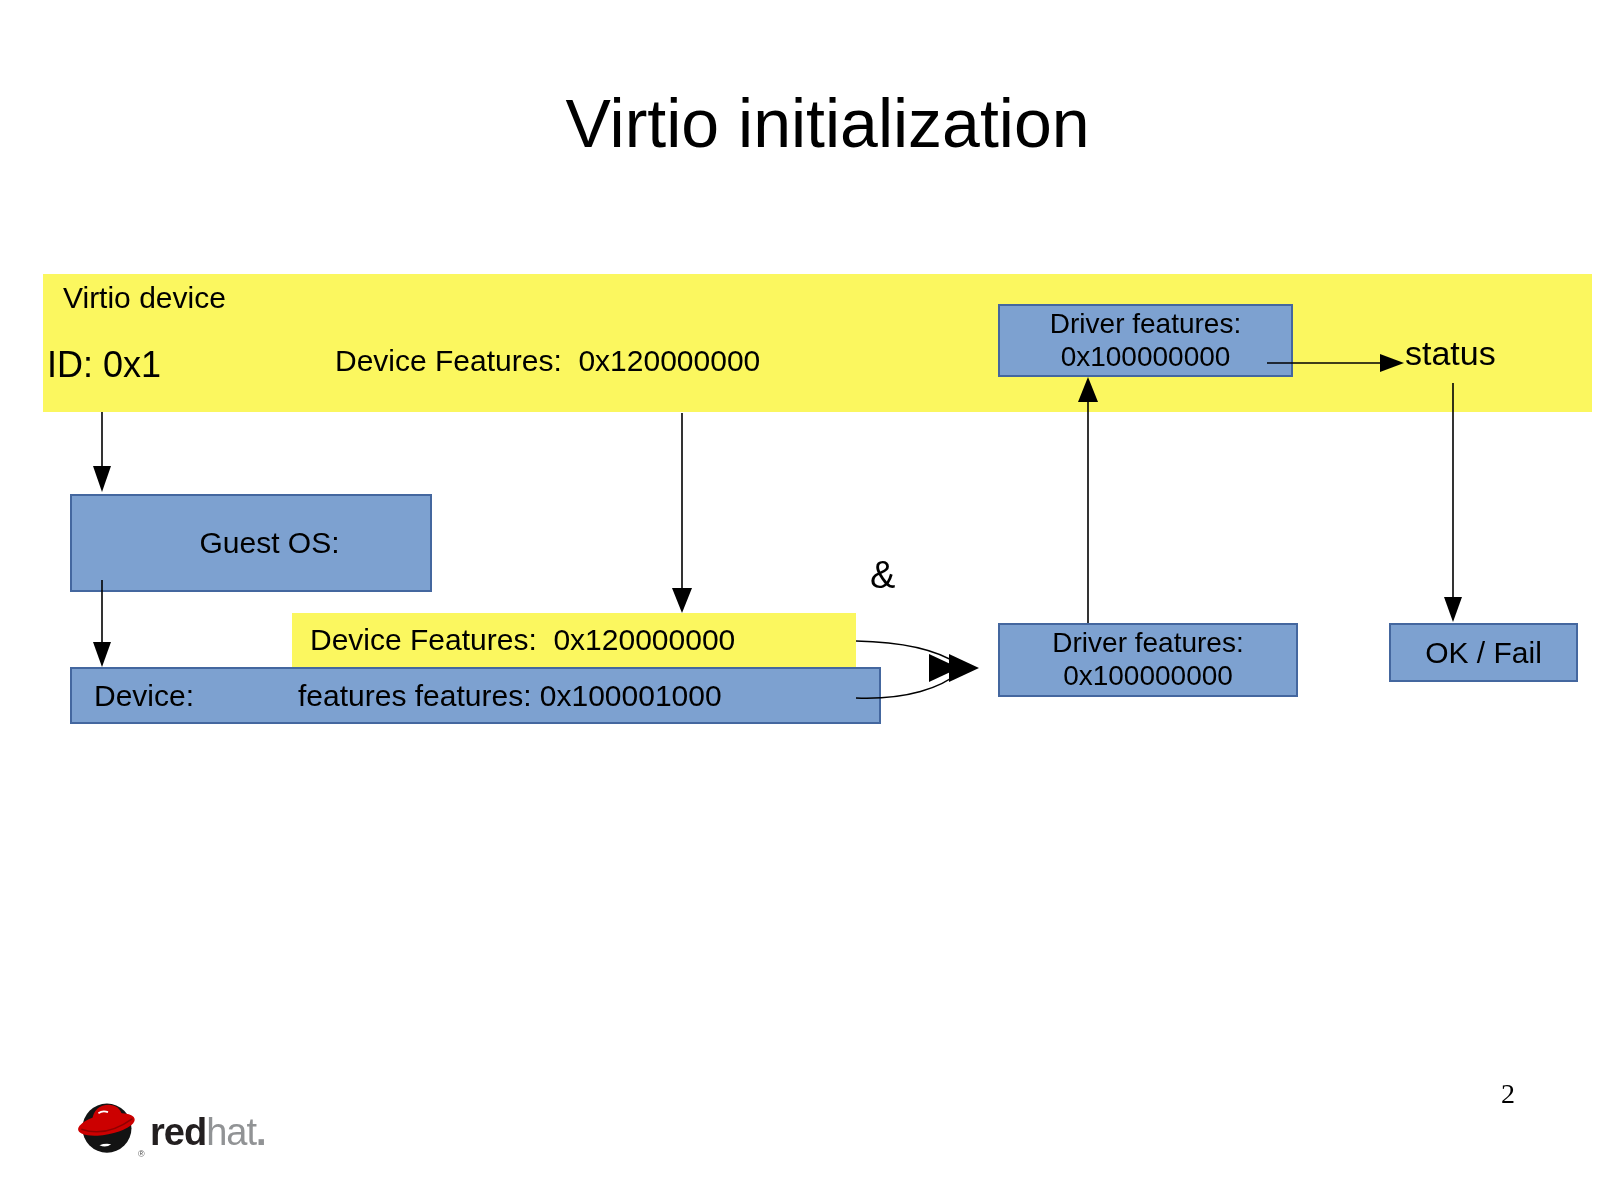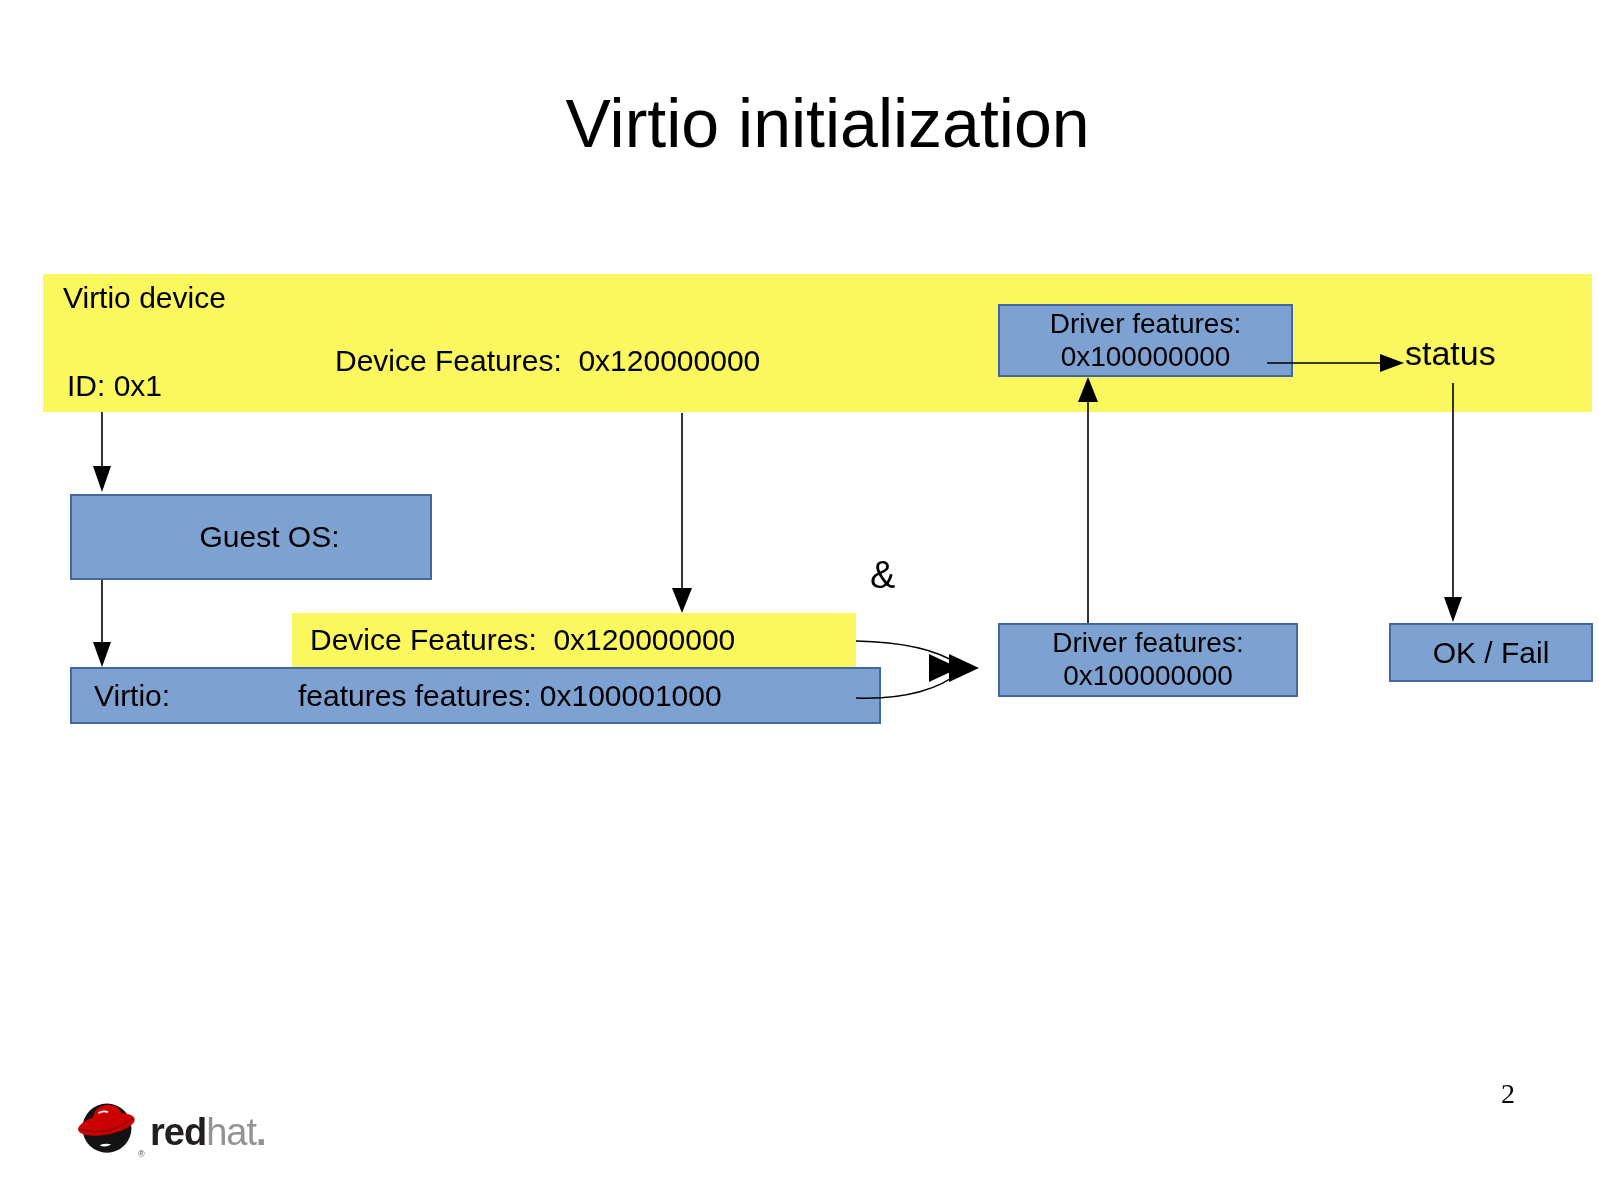--- a/index.html
+++ b/index.html
@@ -25,33 +25,33 @@
     text-align:center;font-size:68px;font-weight:400;color:#000;
     letter-spacing:0;
     margin-left:28px;
   }
   .banner{
     position:absolute;left:43px;top:274px;width:1549px;height:138px;
     background:var(--banner-yellow);
     padding-left:12px;
   }
   .banner .banner-title{position:absolute;left:20px;top:7px;font-size:30px;}
-  .banner .device-id{position:absolute;left:24px;top:70px;font-size:30px;margin-top:25px;}
+  .banner .device-id{position:absolute;left:4px;top:70px;font-size:36px;}
   .banner .device-features{position:absolute;left:292px;top:70px;font-size:30px;}
   .ws-pre{white-space:pre;}
   .bluebox{
     position:absolute;background:var(--box-blue);
     border:2px solid var(--box-border);
     display:flex;flex-direction:column;justify-content:center;align-items:center;
     text-align:center;font-size:28px;line-height:1.17;color:#000;margin-left:26px;
   }
   .box-driver-features-top{left:972px;top:304px;width:295px;height:73px;}
-  .box-guest-os{left:44px;top:494px;width:362px;height:86px;font-size:30px;line-height:1.2;padding-left:37px;}
+  .box-guest-os{left:44px;top:494px;width:362px;height:98px;font-size:30px;line-height:1.2;padding-left:37px;}
   .box-driver-features-mid{left:972px;top:623px;width:300px;height:74px;}
-  .box-ok-fail{left:1363px;top:623px;width:204px;height:59px;font-size:30px;}
+  .box-ok-fail{left:1363px;top:623px;width:189px;height:59px;font-size:30px;}
   .yellowbox-mid{
     position:absolute;left:292px;top:613px;width:564px;height:54px;
     background:var(--banner-yellow);
     font-size:30px;line-height:54px;padding-left:18px;
   }
   .box-driver{
     left:44px;top:667px;width:811px;height:57px;
     display:block;font-size:30px;line-height:53px;text-align:left;
   }
   .box-driver .driver-label{position:absolute;left:22px;top:0;}
@@ -91,21 +91,21 @@
     <div>0x100000000</div>
   </div>
 
   <div class="status-label">status</div>
 
   <div class="bluebox box-guest-os">
     <div>Guest OS:</div>
   </div>
 
   <div class="bluebox box-driver">
-    <span class="driver-label">Virtio:</span>
+    <span class="driver-label">Device:</span>
     <span class="driver-features">features features: 0x100001000</span>
   </div>
 
   <div class="yellowbox-mid ws-pre">Device Features:  0x120000000</div>
 
   <div class="and-operator">&amp;</div>
 
   <div class="bluebox box-driver-features-mid">
     <div>Driver features:</div>
     <div>0x100000000</div>

